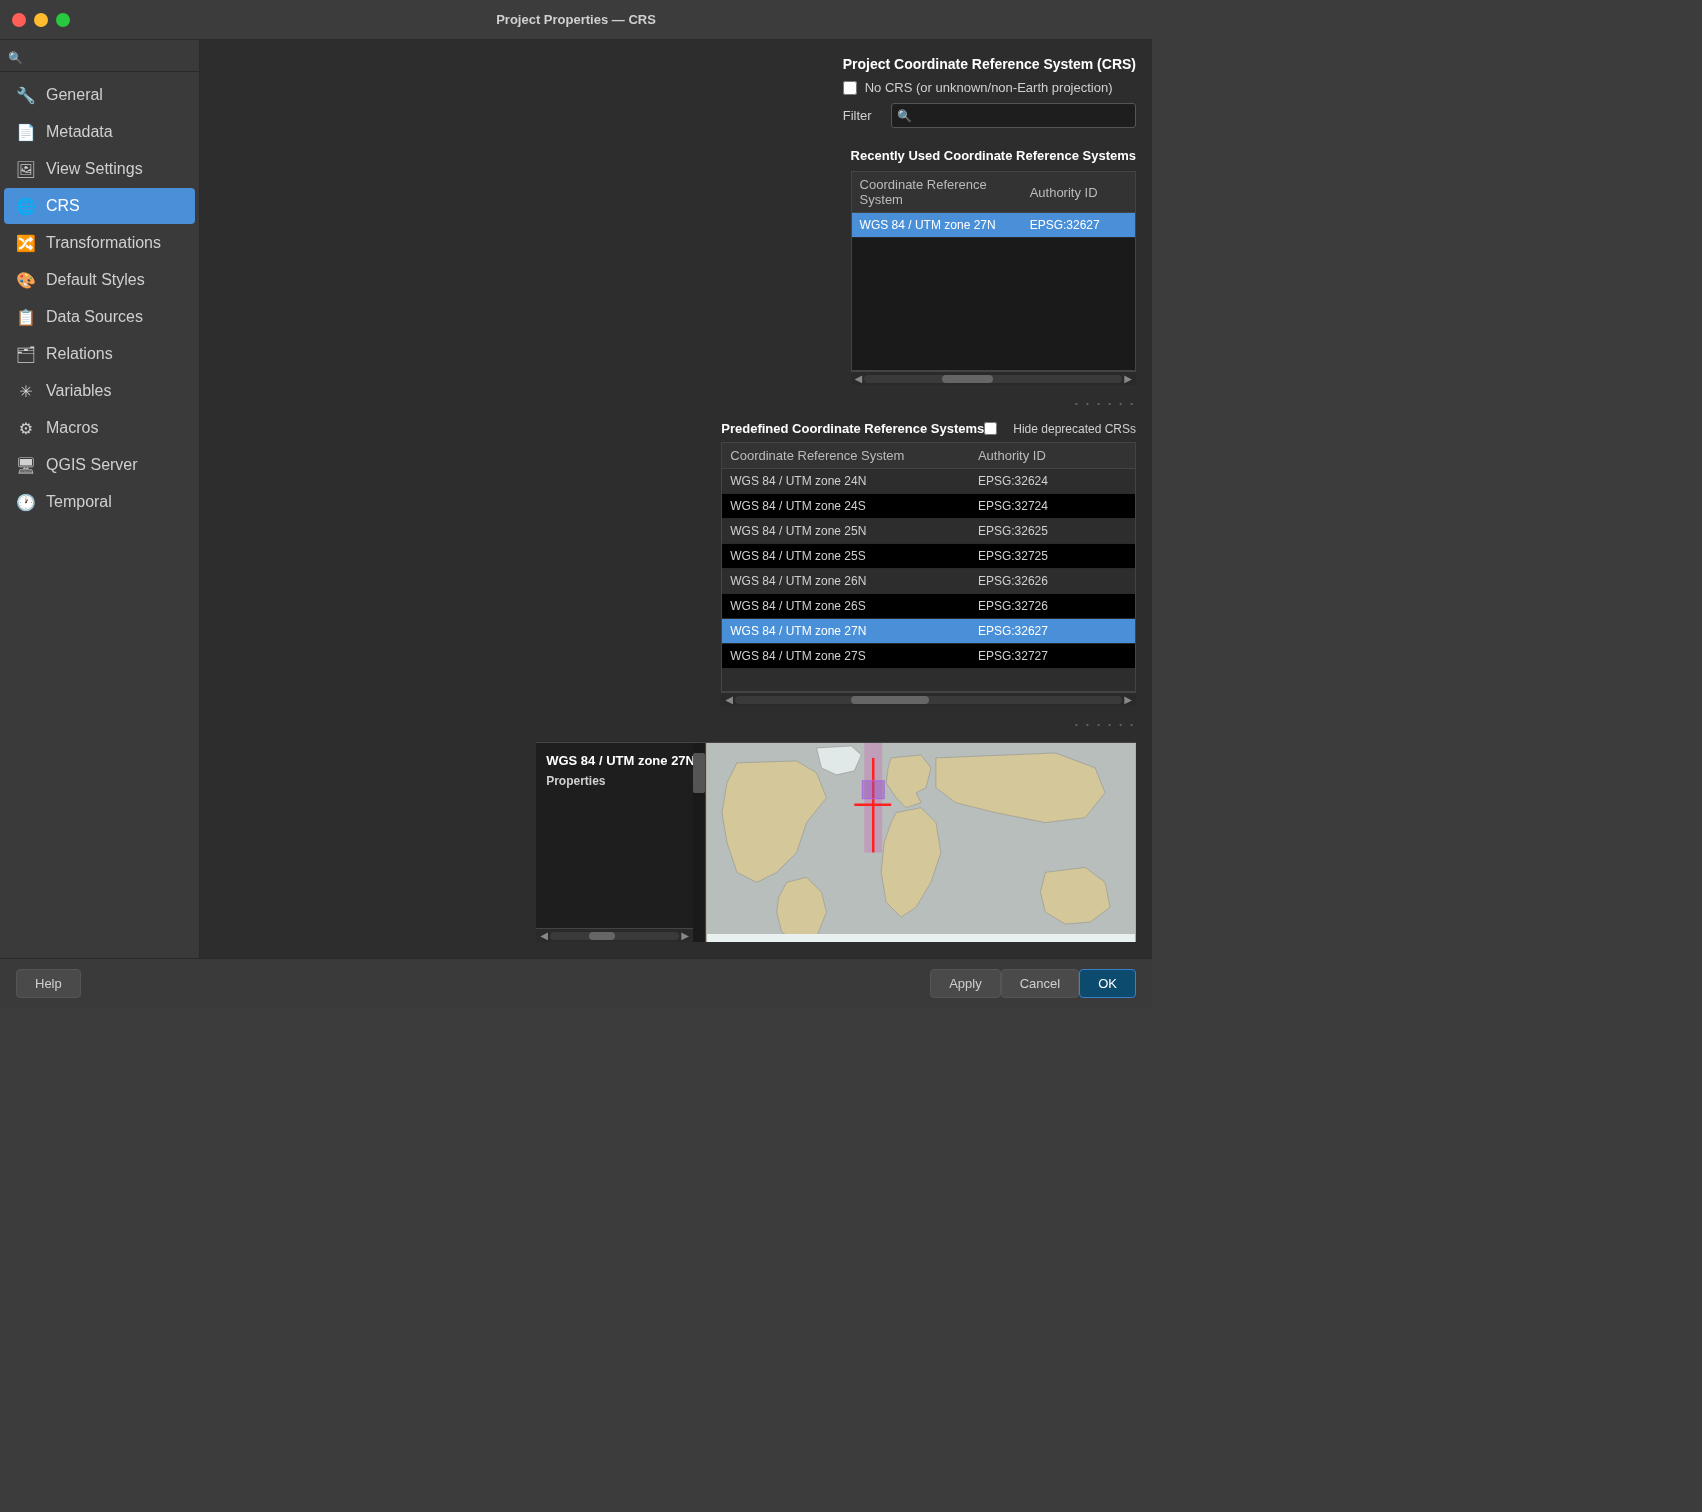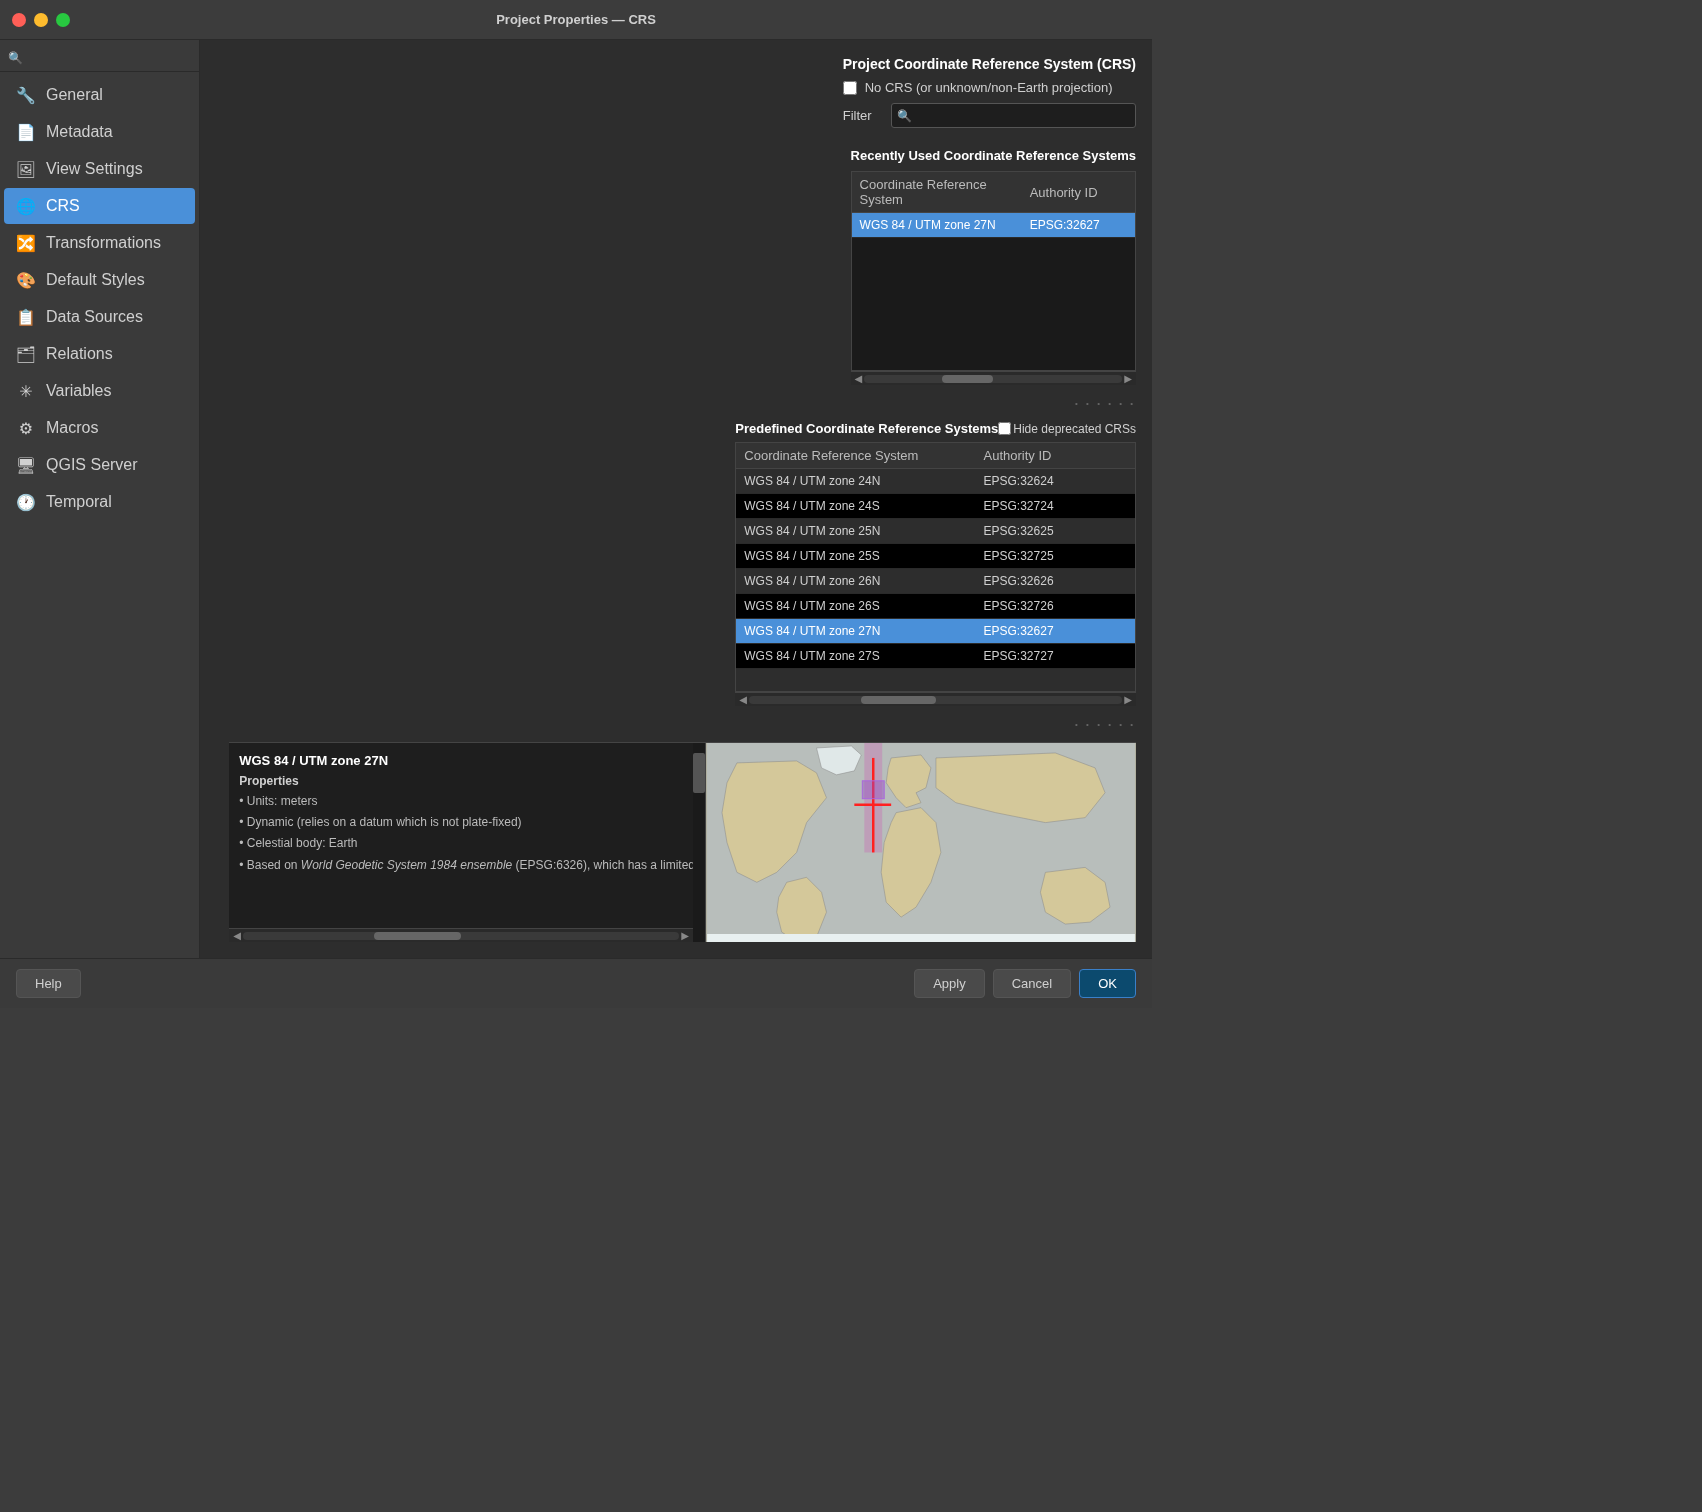--- a/index.html
+++ b/index.html
@@ -216,21 +216,21 @@
     }
     .predefined-header {
       display: flex;
       align-items: center;
       justify-content: space-between;
       margin-bottom: 6px;
     }
     .hide-deprecated {
       display: flex;
       align-items: center;
-      gap: 2px;
+      gap: 16px;
       color: #d0d0d0;
       font-size: 12px;
     }
     .predefined-table-wrapper {
       flex: 1;
       overflow: hidden;
       position: relative;
       border: 1px solid #444;
     }
     .predefined-table-inner {
@@ -320,21 +320,21 @@
     .footer {
       height: 50px;
       background: #3a3a3a;
       border-top: 1px solid #2a2a2a;
       display: flex;
       align-items: center;
       justify-content: space-between;
       padding: 0 16px;
     }
     .footer-left { display: flex; gap: 8px; }
-    .footer-right { display: flex; gap: 8px; }
+    .footer-right { display: flex; }
     .btn {
       padding: 6px 18px;
       border-radius: 4px;
       border: 1px solid #555;
       cursor: pointer;
       font-size: 13px;
       font-weight: 500;
     }
     .btn-default {
       background: #4a4a4a;
@@ -549,26 +549,20 @@
       </div>
     </div>
 
     <div class="v-handle">• • • • • •</div>
 
     <div class="bottom-panel">
 
       <div class="crs-info" style="position:relative;">
         <div class="crs-info-title">WGS 84 / UTM zone 27N</div>
         <div class="crs-info-subtitle">Properties</div>
-        <div class="crs-info-body" id="crs-props-body">
-            <div style="margin-bottom: 2px;">• Units: meters</div>
-            <div style="margin-bottom: 2px;">• Dynamic (relies on a datum which is not plate-fixed)</div>
-            <div style="margin-bottom: 2px;">• Celestial body: Earth</div>
-            <div style="margin-bottom: 2px;">• Based on <em>World Geodetic System 1984 ensemble</em> (EPSG:6326), which has a limited</div>
-          </div>
 
         <div style="position:absolute; right:0; top:0; width:12px; height:100%; background:#1a1a1a;">
           <div style="position:absolute; top:5%; width:100%; height:20%; background:#555; border-radius:2px;"></div>
         </div>
 
         <div class="scroll-bar-h" style="position:absolute; bottom:0; left:0; right:12px;">
           <span class="scroll-arrow">◀</span>
           <div class="scroll-track">
             <div class="scroll-thumb"></div>
           </div>

